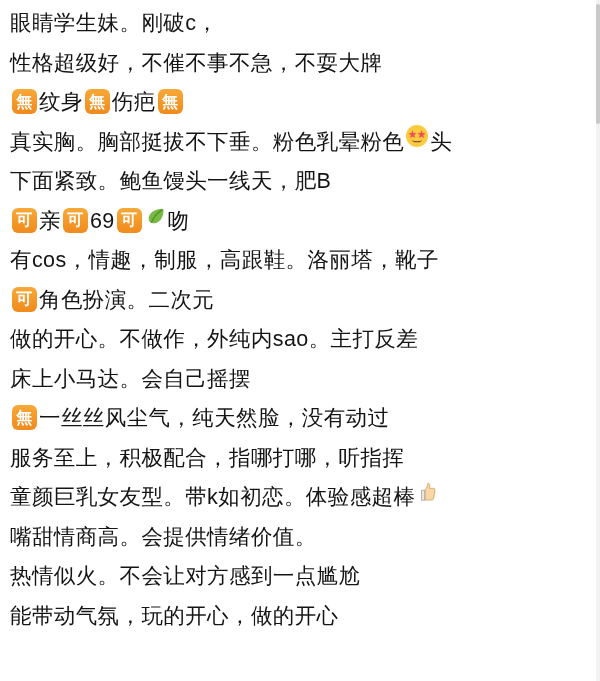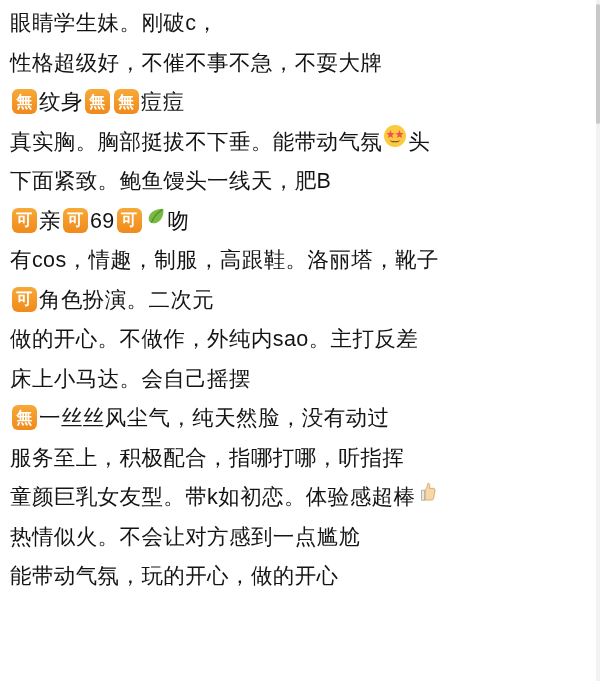--- a/index.html
+++ b/index.html
@@ -82,22 +82,22 @@
     top: -1px;
   }
 </style>
 </head>
 <body>
 
 <div class="page">
   <div class="lines" id="lines-container">
       <div class="line"><span class="txt">眼睛学生妹。刚破c，</span></div>
       <div class="line"><span class="txt">性格超级好，不催不事不急，不耍大牌</span></div>
-      <div class="line"><span class="badge">無</span><span class="txt">纹身</span><span class="badge">無</span><span class="badge">無</span><span class="txt">痘痘</span></div>
-      <div class="line"><span class="txt">真实胸。胸部挺拔不下垂。能带动气氛</span><span class="emoji-svg"><svg width="24" height="24" viewBox="0 0 24 24">
+      <div class="line"><span class="badge">無</span><span class="txt">纹身</span><span class="badge">無</span><span class="txt">伤疤</span><span class="badge">無</span></div>
+      <div class="line"><span class="txt">真实胸。胸部挺拔不下垂。粉色乳晕粉色</span><span class="emoji-svg"><svg width="24" height="24" viewBox="0 0 24 24">
             <circle cx="12" cy="12" r="11" fill="#FCCA3F"></circle>
             <path d="M7.5 6 L8.5 9 L11.6 9.2 L9.2 11.1 L10 14.1 L7.5 12.4 L5 14.1 L5.8 11.1 L3.4 9.2 L6.5 9 Z" fill="#F04E5B"></path>
             <path d="M16.5 6 L17.5 9 L20.6 9.2 L18.2 11.1 L19 14.1 L16.5 12.4 L14 14.1 L14.8 11.1 L12.4 9.2 L15.5 9 Z" fill="#F04E5B"></path>
             <path d="M6.5 16.2 Q12 21.5 17.5 16.2 Q12 18.2 6.5 16.2 Z" fill="#7B3A13"></path>
             <path d="M8 17.6 Q12 19.3 16 17.6 Q12 18.6 8 17.6 Z" fill="#F9F9F9"></path>
           </svg></span><span class="txt">头</span></div>
       <div class="line"><span class="txt">下面紧致。鲍鱼馒头一线天，肥B</span></div>
       <div class="line"><span class="badge">可</span><span class="txt">亲</span><span class="badge">可</span><span class="txt">69</span><span class="badge">可</span><span class="emoji-svg"><svg width="22" height="22" viewBox="0 0 24 24">
             <path d="M20 4 C10 4 4 9 4 15 C4 18 6 20 9 20 C16 20 21 13 20 4 Z" fill="#78B943"></path>
             <path d="M19 5 C13 9 9 14 7 19" stroke="#4E8B26" stroke-width="1.3" fill="none"></path>
@@ -105,19 +105,20 @@
       <div class="line"><span class="txt">有cos，情趣，制服，高跟鞋。洛丽塔，靴子</span></div>
       <div class="line"><span class="badge">可</span><span class="txt">角色扮演。二次元</span></div>
       <div class="line"><span class="txt">做的开心。不做作，外纯内sao。主打反差</span></div>
       <div class="line"><span class="txt">床上小马达。会自己摇摆</span></div>
       <div class="line"><span class="badge">無</span><span class="txt">一丝丝风尘气，纯天然脸，没有动过</span></div>
       <div class="line"><span class="txt">服务至上，积极配合，指哪打哪，听指挥</span></div>
       <div class="line"><span class="txt">童颜巨乳女友型。带k如初恋。体验感超棒</span><span class="emoji-svg"><svg width="22" height="22" viewBox="0 0 24 24">
             <path d="M6 10 L9.5 10 L9.5 21 L6 21 Z" fill="#E8E8E8" stroke="#9a9a9a" stroke-width="0.8"></path>
             <path d="M10 10 C11.5 8 12.5 6 12.5 3.8 C12.5 2.6 13.5 2.2 14.3 2.8 C15.2 3.5 15.3 5.6 14.6 8 L19 8 C20.3 8 21 9 20.7 10.1 L19.3 18.6 C19.1 20 18.2 20.8 16.9 20.8 L10 20.8 Z" fill="#F7D7A8" stroke="#C9994F" stroke-width="0.8"></path>
           </svg></span></div>
+      <div class="line"><span class="txt">嘴甜情商高。会提供情绪价值。</span></div>
       <div class="line"><span class="txt">热情似火。不会让对方感到一点尴尬</span></div>
       <div class="line"><span class="txt">能带动气氛，玩的开心，做的开心</span></div>
     </div>
   <div class="scrollbar-track">
     <div class="scrollbar-thumb"></div>
   </div>
 </div>
 
 </body></html>

